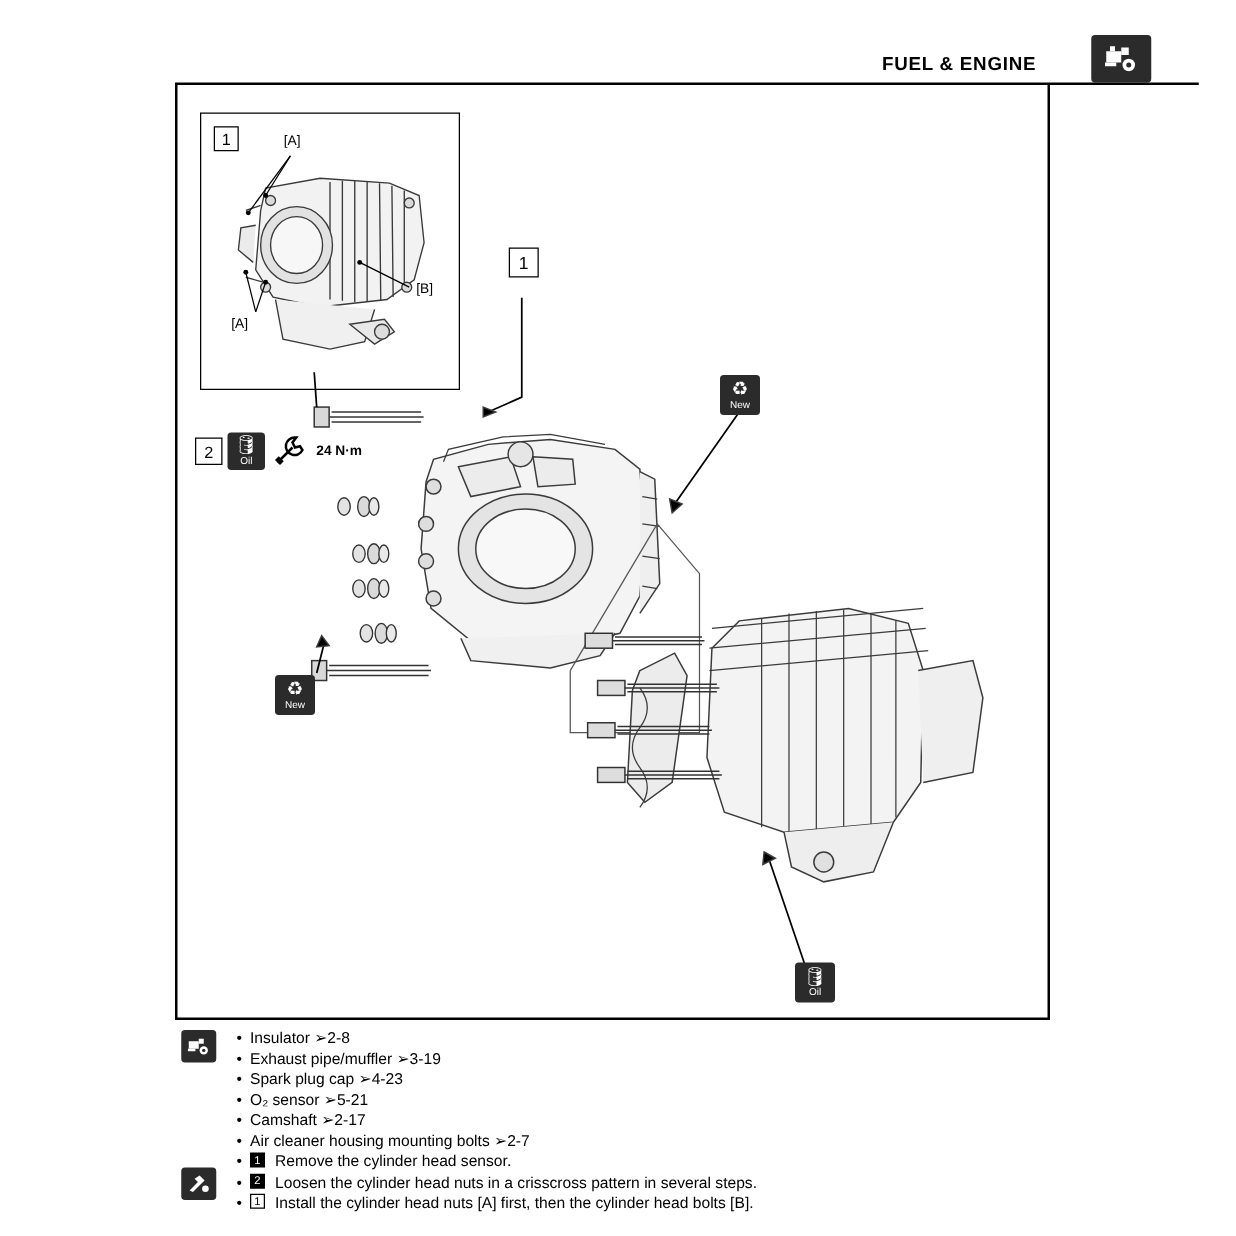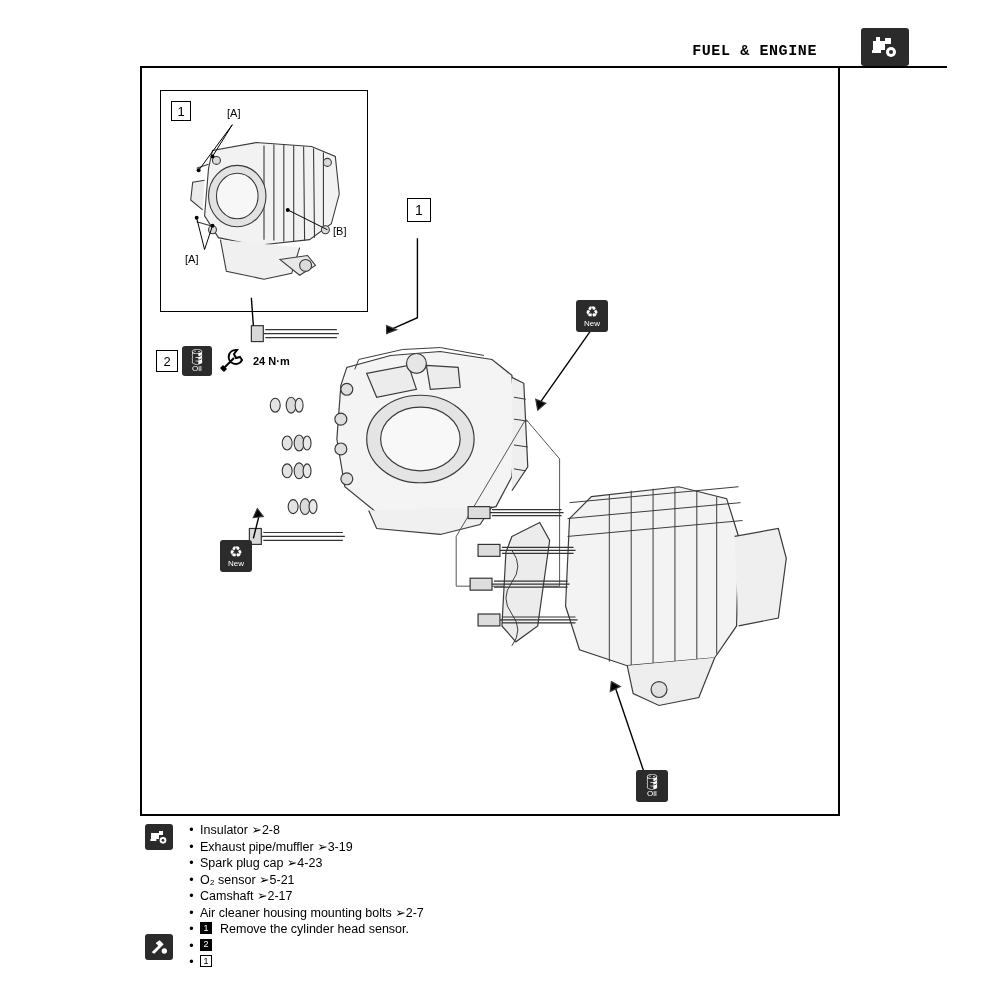--- a/index.html
+++ b/index.html
@@ -14,23 +14,22 @@
     color: #000;
     position: relative;
     overflow: hidden;
   }
 
   
   .header {
     position: absolute;
     top: 26px;
     left: 140px;
-    right: 42px;
+    right: 30px;
     height: 42px;
-    font-family: Liberation Mono, monospace;
   }
   .header-rule {
     position: absolute;
     left: 0;
     right: 0;
     bottom: 0;
     height: 2px;
     background: #000;
   }
   .header-title {
@@ -483,19 +482,21 @@
       <span>Air cleaner housing mounting bolts ➢2-7</span>
     </div>
     <div class="note-row">
       <span class="bullet">•</span>
       <span class="sq">1</span>
       <span>Remove the cylinder head sensor.</span>
     </div>
     <div class="note-row">
       <span class="bullet">•</span>
       <span class="sq">2</span>
+      <span>Loosen the cylinder head nuts in a crisscross pattern in several steps.</span>
     </div>
     <div class="note-row">
       <span class="bullet">•</span>
       <span class="sq-open">1</span>
+      <span>Install the cylinder head nuts [A] first, then the cylinder head bolts [B].</span>
     </div>
   </div>
 </div>
 
 </body></html>

